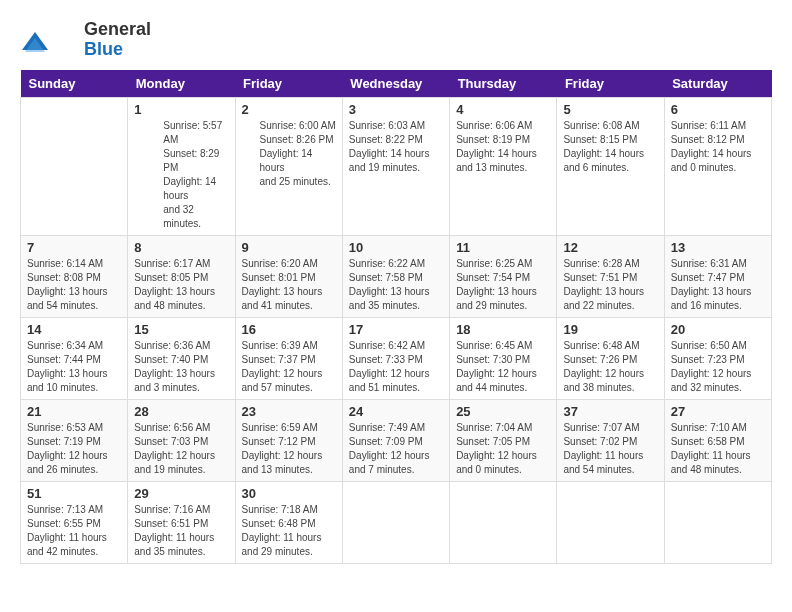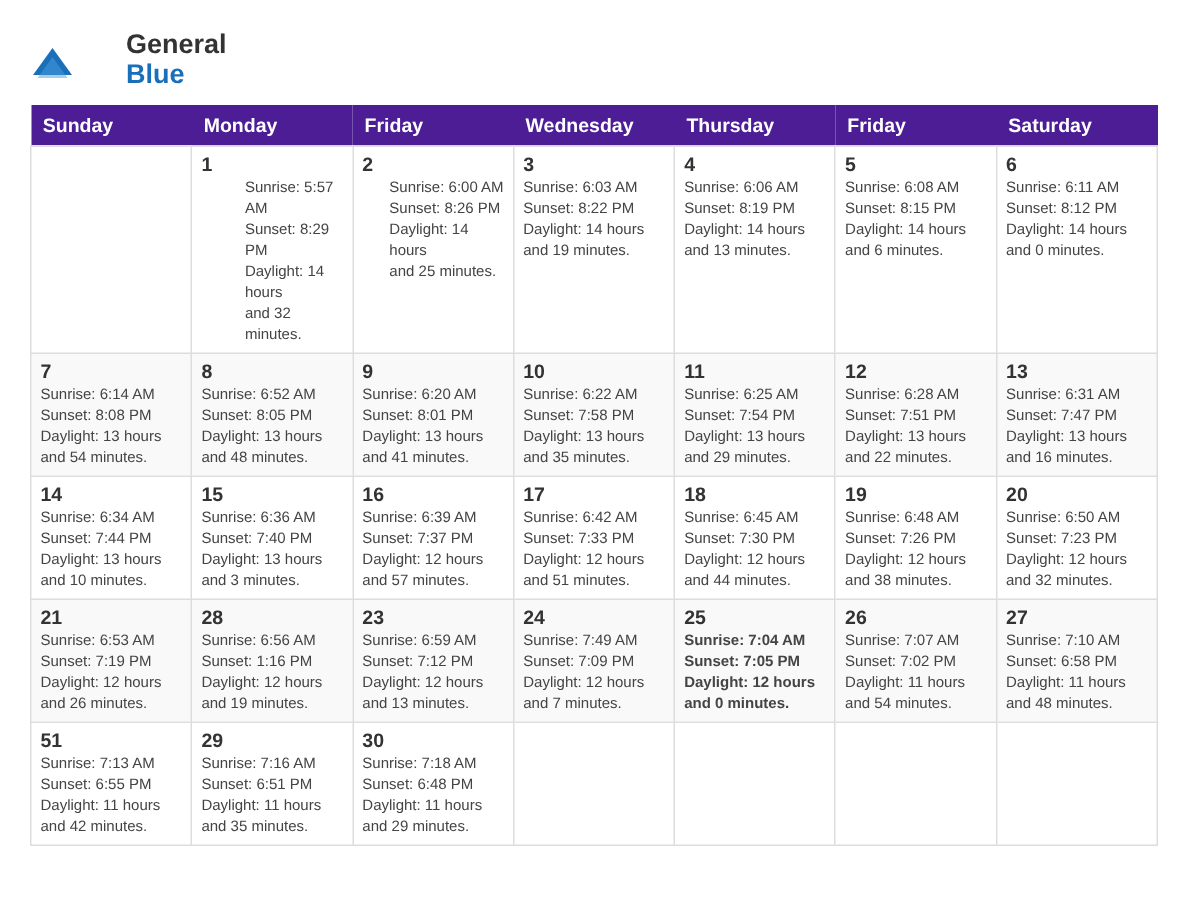--- a/index.html
+++ b/index.html
@@ -170,21 +170,21 @@
       <tr>
         <td>
           <div class="day-num">7</div>
           <div class="day-info" style="white-space: pre-line;">Sunrise: 6:14 AM
 Sunset: 8:08 PM
 Daylight: 13 hours
 and 54 minutes.</div>
         </td>
         <td>
           <div class="day-num">8</div>
-          <div class="day-info" style="white-space: pre-line;">Sunrise: 6:52 AM
+          <div class="day-info" style="white-space: pre-line;">Sunrise: 6:17 AM
 Sunset: 8:05 PM
 Daylight: 13 hours
 and 48 minutes.</div>
         </td>
         <td>
           <div class="day-num">9</div>
           <div class="day-info" style="white-space: pre-line;">Sunrise: 6:20 AM
 Sunset: 8:01 PM
 Daylight: 13 hours
 and 41 minutes.</div>
@@ -273,47 +273,47 @@
         <td>
           <div class="day-num">21</div>
           <div class="day-info" style="white-space: pre-line;">Sunrise: 6:53 AM
 Sunset: 7:19 PM
 Daylight: 12 hours
 and 26 minutes.</div>
         </td>
         <td>
           <div class="day-num">28</div>
           <div class="day-info" style="white-space: pre-line;">Sunrise: 6:56 AM
-Sunset: 1:16 PM
+Sunset: 7:03 PM
 Daylight: 12 hours
 and 19 minutes.</div>
         </td>
         <td>
           <div class="day-num">23</div>
           <div class="day-info" style="white-space: pre-line;">Sunrise: 6:59 AM
 Sunset: 7:12 PM
 Daylight: 12 hours
 and 13 minutes.</div>
         </td>
         <td>
           <div class="day-num">24</div>
           <div class="day-info" style="white-space: pre-line;">Sunrise: 7:49 AM
 Sunset: 7:09 PM
 Daylight: 12 hours
 and 7 minutes.</div>
         </td>
         <td>
           <div class="day-num">25</div>
-          <div class="day-info" style="white-space: pre-line; font-weight: bold;">Sunrise: 7:04 AM
+          <div class="day-info" style="white-space: pre-line;">Sunrise: 7:04 AM
 Sunset: 7:05 PM
 Daylight: 12 hours
 and 0 minutes.</div>
         </td>
         <td>
-          <div class="day-num">26</div>
+          <div class="day-num">37</div>
           <div class="day-info" style="white-space: pre-line;">Sunrise: 7:07 AM
 Sunset: 7:02 PM
 Daylight: 11 hours
 and 54 minutes.</div>
         </td>
         <td>
           <div class="day-num">27</div>
           <div class="day-info" style="white-space: pre-line;">Sunrise: 7:10 AM
 Sunset: 6:58 PM
 Daylight: 11 hours

